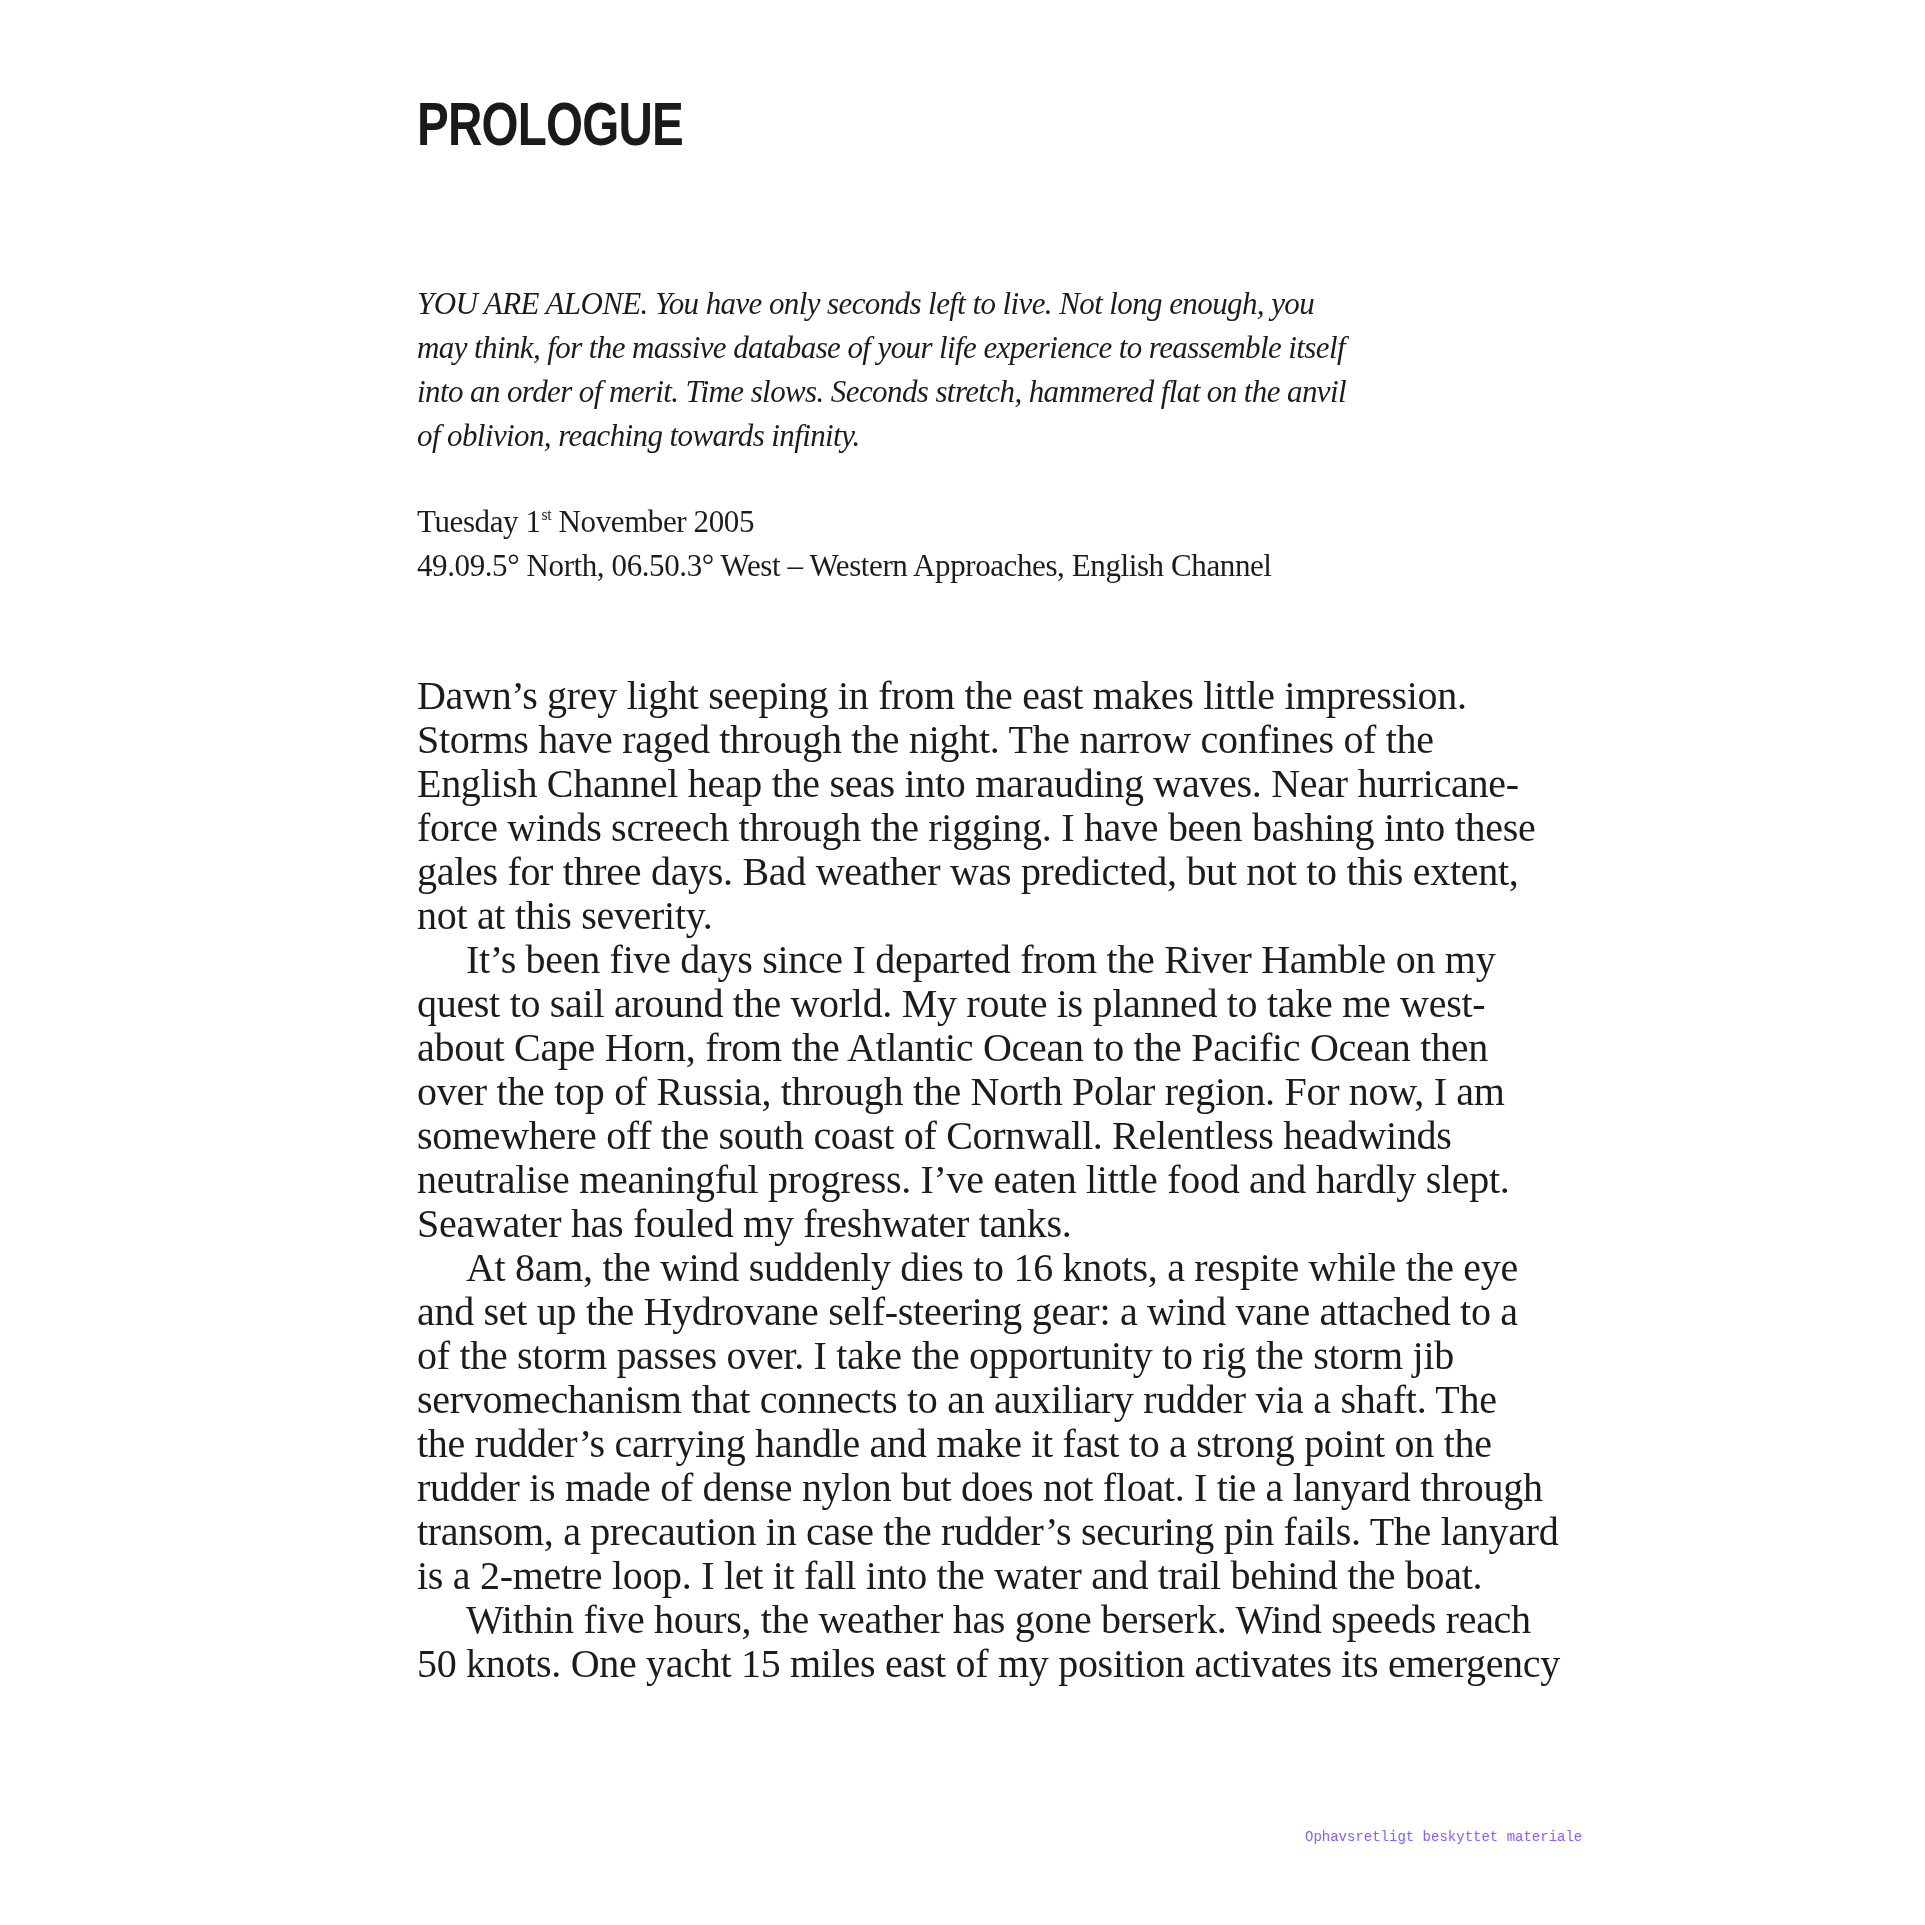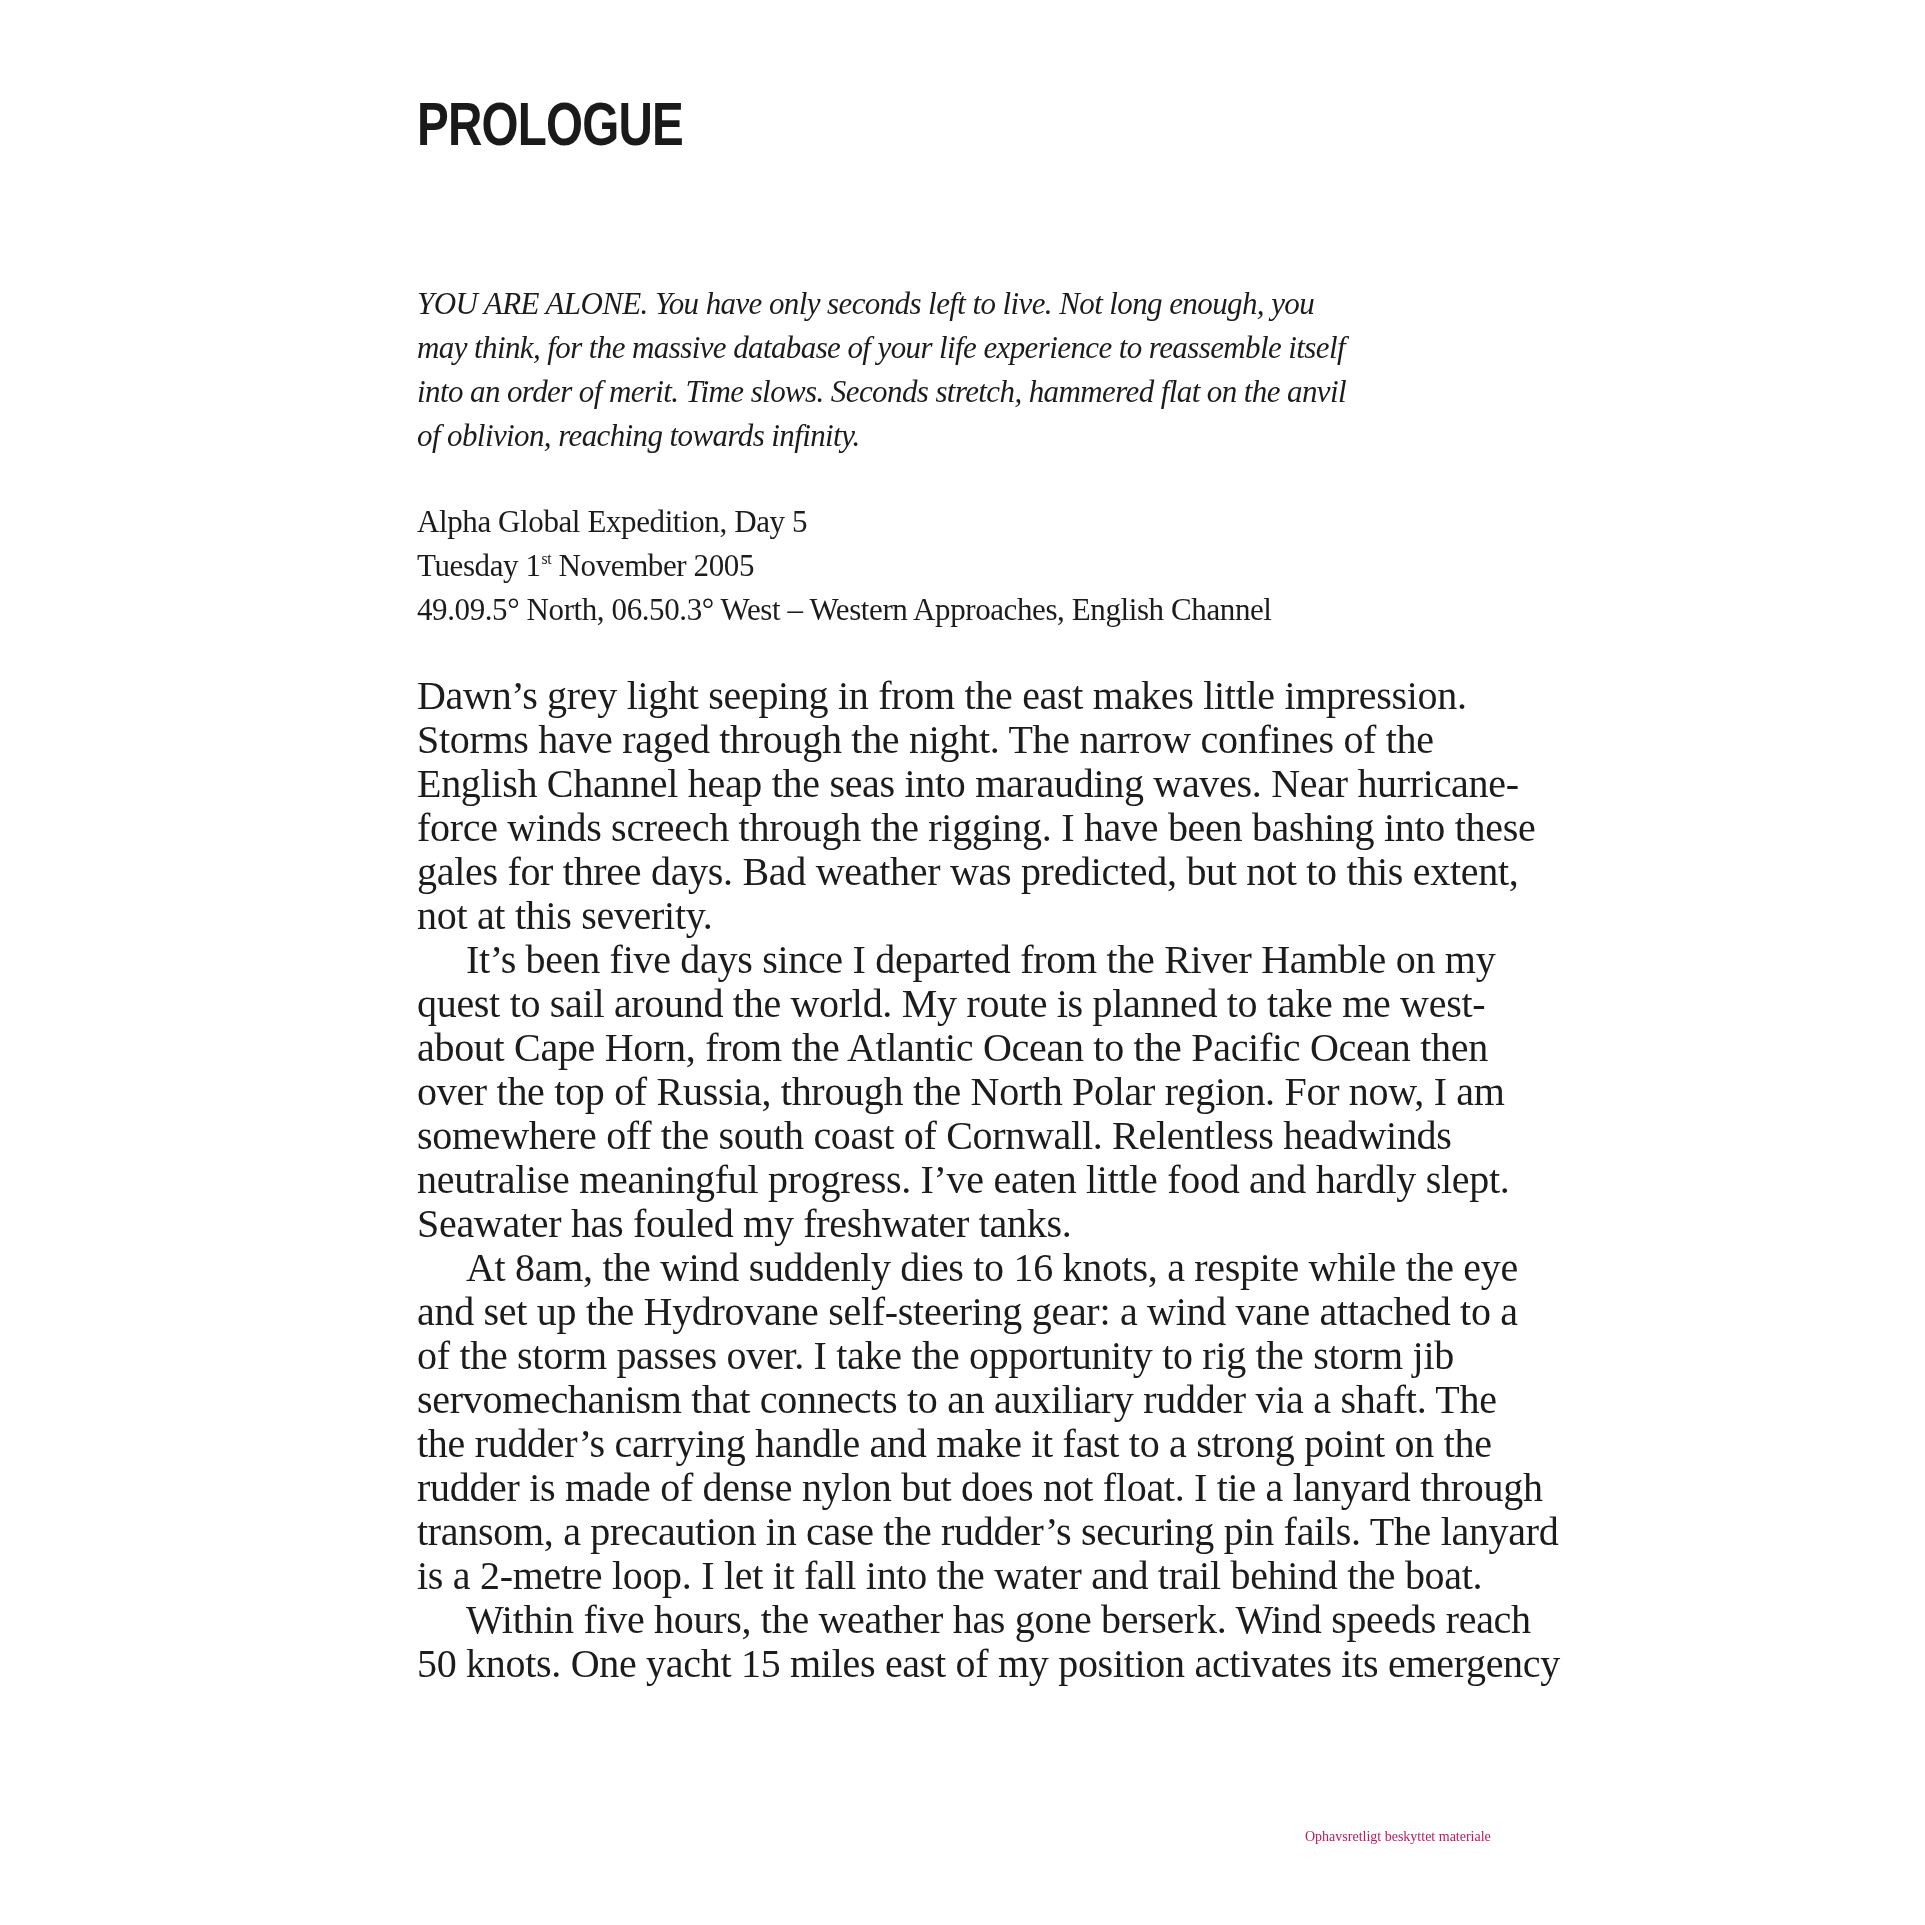--- a/index.html
+++ b/index.html
@@ -86,42 +86,41 @@
     .line.last {
       text-align-last: left;
     }
     .line.indent {
       padding-left: 49px;
     }
     .watermark {
       position: absolute;
       left: 1305px;
       top: 1829px;
-      font-family: Liberation Serif, serif;
+      font-family: Liberation Mono, monospace;
       font-size: 14px;
-      color: #be185d;
+      color: #8b5cf6;
       white-space: nowrap;
     }
   </style>
 </head>
 <body>
 
 <div class="page">
 
   <h1 class="chapter-title">PROLOGUE</h1>
 
   <div class="epigraph">
     <span class="line last">YOU ARE ALONE. You have only seconds left to live. Not long enough, you</span>
     <span class="line last">may think, for the massive database of your life experience to reassemble itself</span>
     <span class="line last">into an order of merit. Time slows. Seconds stretch, hammered flat on the anvil</span>
     <span class="line last">of oblivion, reaching towards infinity.</span>
   </div>
 
   <div class="heading-block">
-    <div>Alpha Global Expedition, Day 5</div>
     <div><span>Tuesday 1</span><sup>st</sup><span> November 2005</span></div>
     <div>49.09.5° North, 06.50.3° West – Western Approaches, English Channel</div>
   </div>
 
   <div class="body-text">
 
     <span class="line">Dawn’s grey light seeping in from the east makes little impression.</span>
     <span class="line">Storms have raged through the night. The narrow confines of the</span>
     <span class="line">English Channel heap the seas into marauding waves. Near hurricane-</span>
     <span class="line">force winds screech through the rigging. I have been bashing into these</span>

